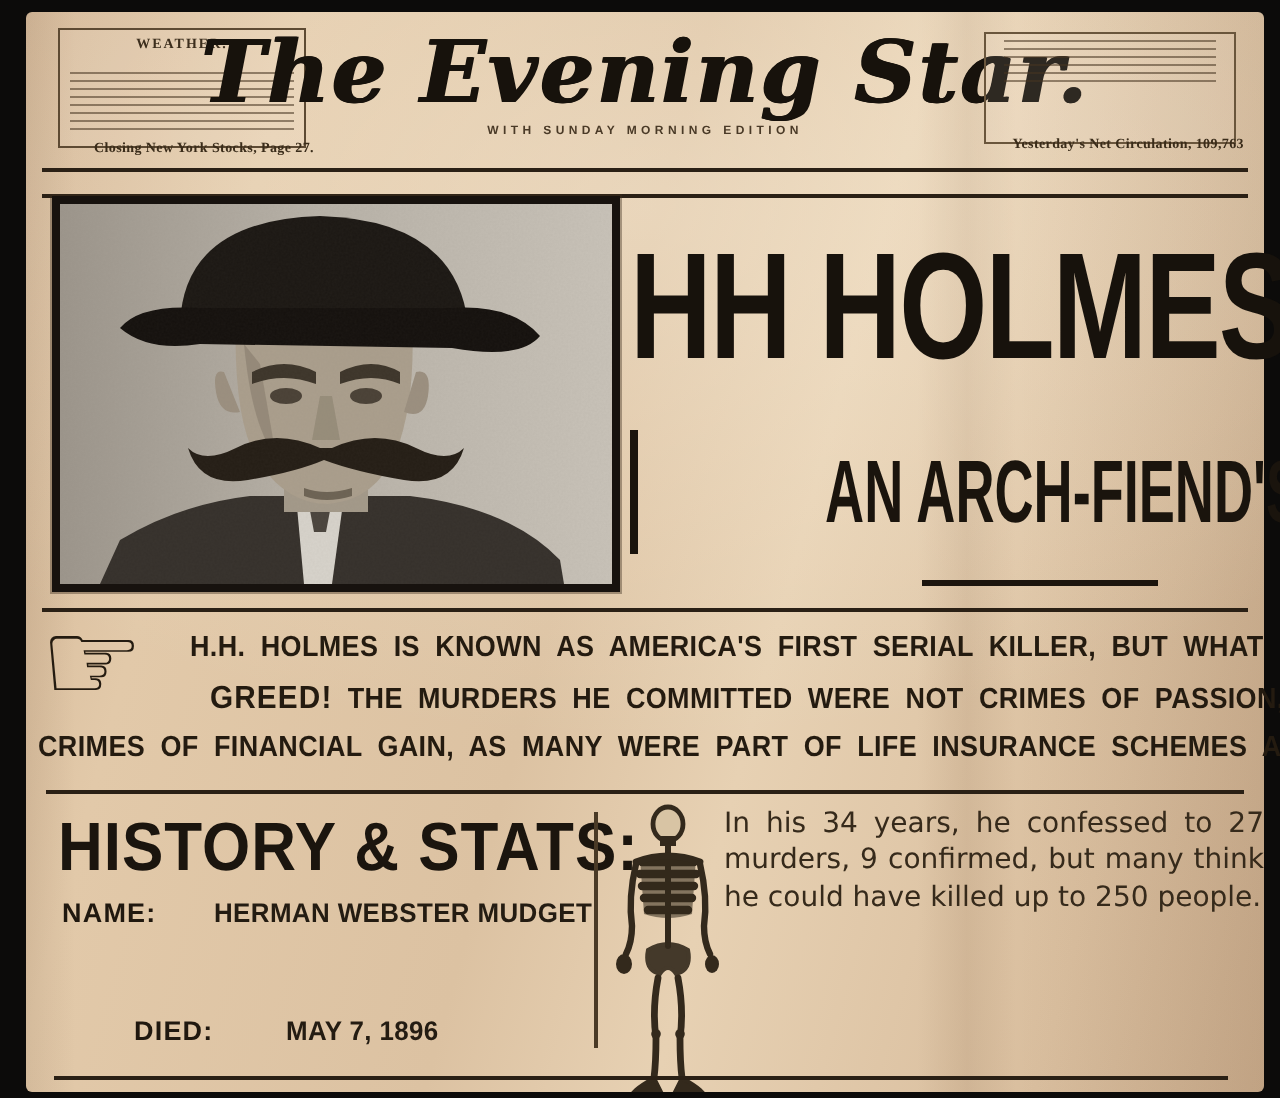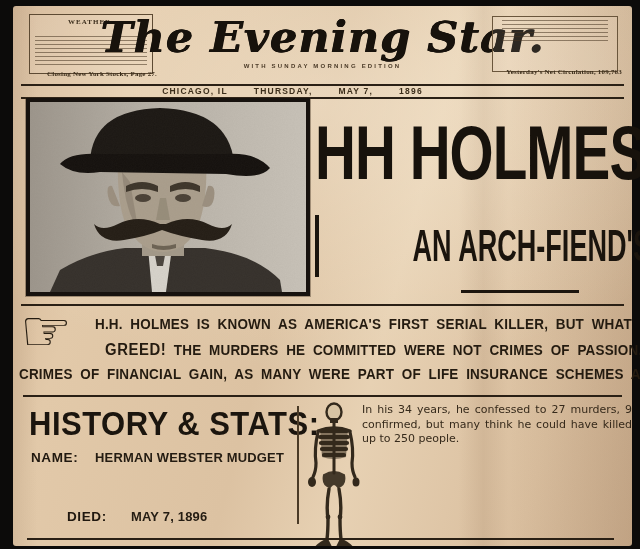--- a/index.html
+++ b/index.html
@@ -92,32 +92,32 @@
   }
   .lead-line .shout{font-weight:900;font-size:16px;letter-spacing:0.6px;}
   
   .stats-heading{
     position:absolute;left:16px;top:398px;white-space:nowrap;
     font-weight:900;font-size:31px;letter-spacing:0.5px;color:#1b150e;
     transform:scale(1,1.1);transform-origin:0 0;
   }
   .stat-row{position:absolute;left:18px;white-space:nowrap;}
   .stat-label{
-    display:inline-block;width:64px;font-weight:900;font-size:13.5px;
+    display:inline-block;width:76px;font-weight:900;font-size:13.5px;
     letter-spacing:0.6px;color:#20180f;
   }
   .stat-value{
     display:inline-block;font-weight:700;font-size:13.5px;letter-spacing:0.2px;
     color:#241c12;transform:scaleX(0.96);transform-origin:0 50%;
   }
   .divider-v{position:absolute;left:284px;top:400px;width:2px;height:118px;background:#30251735;background:#4a3a26;}
   .skeleton{position:absolute;left:291px;top:395px;width:60px;height:148px;}
   .bio{
     position:absolute;left:349px;top:397px;width:270px;
-    font-family:"DejaVu Sans",sans-serif;font-size:11px;line-height:1.32;
+    font-family:"DejaVu Sans",sans-serif;font-size:14px;line-height:1.32;
     color:#362a1b;text-align:justify;
   }
   .bio p{margin:0 0 9px 0;}
 </style>
 </head>
 <body>
 
 <div class="paper">
 
   <div class="side-box weather-box">
@@ -128,23 +128,20 @@
 
   <div class="mast-title">The Evening Star.</div>
   <div class="mast-sub">WITH SUNDAY MORNING EDITION</div>
 
   <div class="side-box press-box">
     <div class="tiny-lines short"></div>
   </div>
   <div class="note circ-note">Yesterday's Net Circulation, 109,763</div>
 
   <div class="rule" style="left:8px;right:8px;top:78px;height:2px;"></div>
-  <div class="dateline">
-    <span>CHICAGO, IL</span><span>THURSDAY,</span><span>MAY 7,</span><span>1896</span>
-  </div>
   <div class="rule" style="left:8px;right:8px;top:91px;height:1.5px;"></div>
 
   <div class="photo">
     <svg viewBox="0 0 276 190" preserveAspectRatio="none">
       <defs>
         <linearGradient id="bgph" x1="0" y1="0" x2="1" y2="0">
           <stop offset="0" stop-color="#9d968c"></stop>
           <stop offset="0.45" stop-color="#b8b2a8"></stop>
           <stop offset="1" stop-color="#c9c3b9"></stop>
         </linearGradient>

